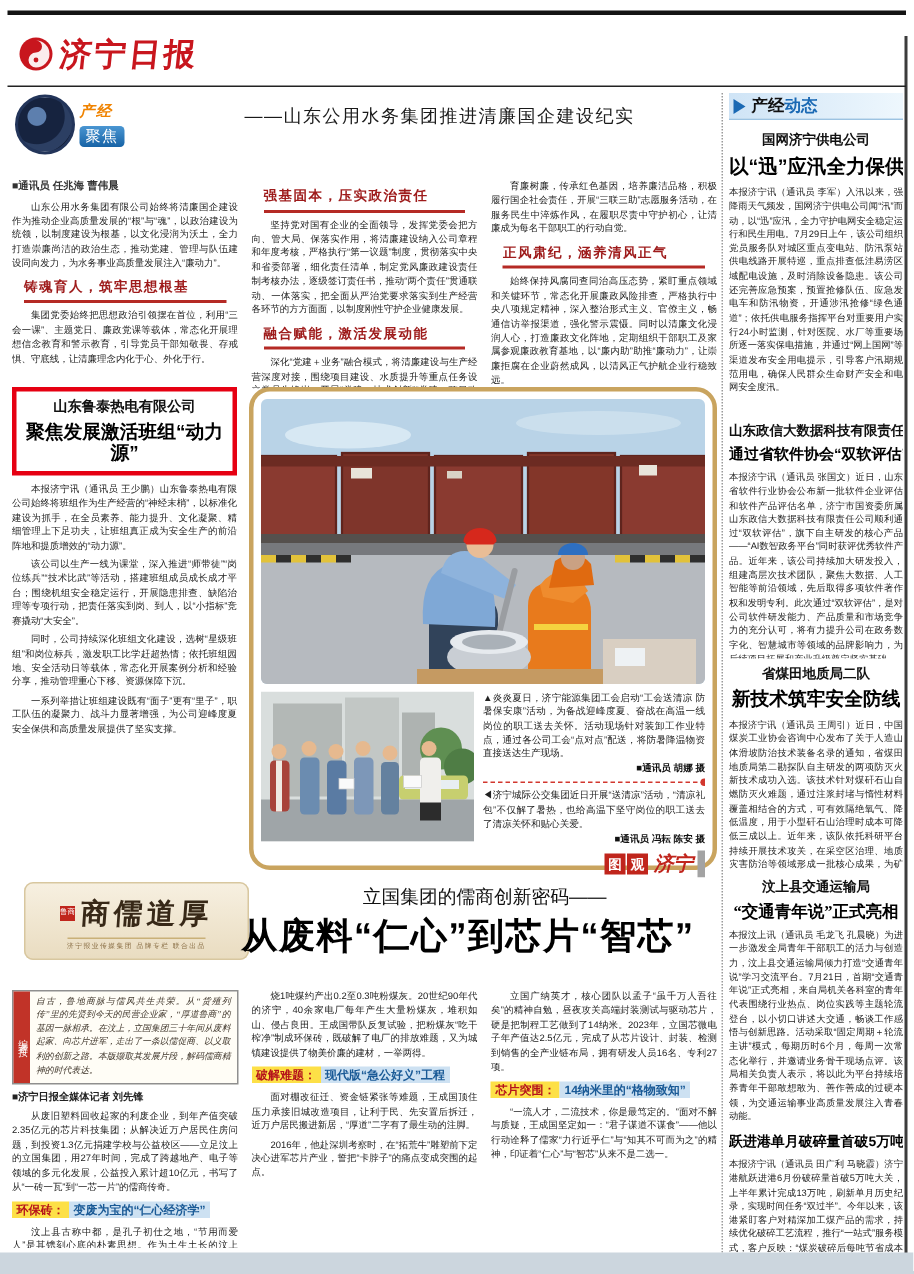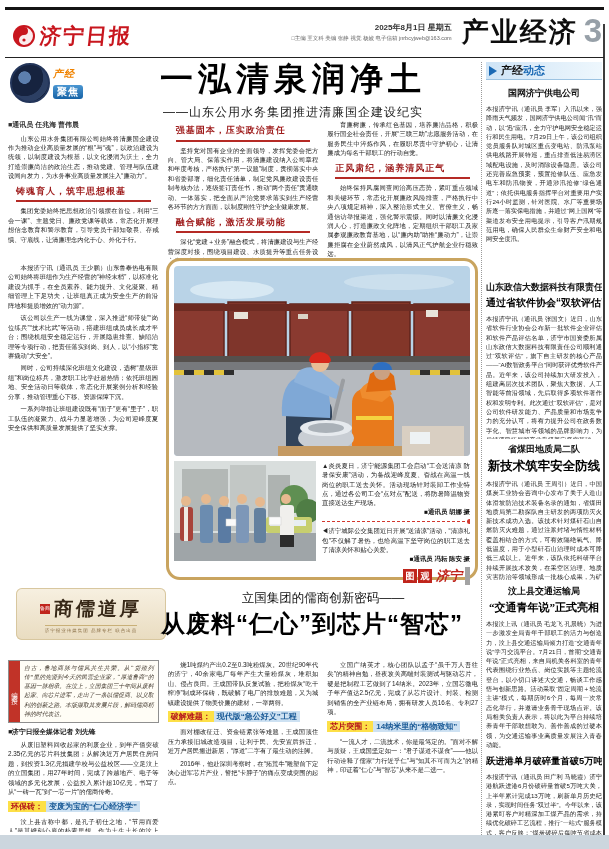--- a/index.html
+++ b/index.html
@@ -22,21 +22,21 @@
   .page-number{font-size:33px;font-weight:900;color:#97a0a8;line-height:0.9;margin-left:6px;}
   .header-rule{position:absolute;left:5px;top:57px;width:599px;height:1px;background:#222;}
   
   .main{position:absolute;left:8px;top:62px;width:470px;height:773px;}
   .focus-brand{position:absolute;left:2px;top:0;width:100px;height:42px;display:flex;align-items:center;}
   .lens{width:36px;height:36px;border-radius:50%;
         background:radial-gradient(circle at 35% 35%, #5d7fae 0 18%, #16233f 20% 55%, #2c3f63 57% 75%, #0d1526 77% 100%);
         border:2px solid #23355a;}
   .focus-labels{margin-left:3px;}
   .focus-l1{font-size:10px;font-weight:900;font-style:italic;color:#f08300;letter-spacing:1px;}
-  .focus-l2{font-size:10px;font-weight:700;color:#fff;background:linear-gradient(#4a96d2,#1763a6);
+  .focus-l2{font-size:10px;font-weight:400;color:#fff;background:linear-gradient(#4a96d2,#1763a6);
             border-radius:3px;padding:0 4px;letter-spacing:1px;display:inline-block;margin-top:1px;}
   .lead-head{position:absolute;left:104px;top:0;width:362px;text-align:center;}
   .lead-title{font-size:33px;font-weight:900;color:#000;letter-spacing:5px;line-height:1.05;}
   .lead-subtitle{font-size:12px;color:#1a1a1a;margin-top:7px;letter-spacing:1px;}
   .lead-cols{position:absolute;left:0;top:58px;width:470px;height:139px;display:flex;gap:9px;overflow:hidden;}
   .lead-col{flex:1;font-size:6.3px;line-height:1.5;text-align:justify;color:#222;}
   .byline{font-size:7px;font-weight:bold;color:#333;margin-bottom:3px;}
   .red-subhead{font-size:9px;font-weight:900;color:#9e1b1b;letter-spacing:1px;
                border-bottom:2px solid #b52a25;margin:4px 8px;padding-bottom:2px;white-space:nowrap;}
   .p{margin:0 0 3px 0;text-indent:2em;}
@@ -116,43 +116,34 @@
 
 <div class="header">
   <div class="masthead">
     <svg class="masthead-mark" viewBox="0 0 24 24">
       <circle cx="12" cy="12" r="11" fill="#c8161e"></circle>
       <path d="M12 3 a9 9 0 0 1 0 18 a5 5 0 0 1 0-10 a4 4 0 0 0 0-8z" fill="#ffffff" opacity="0.92"></path>
       <circle cx="12" cy="16" r="1.6" fill="#c8161e"></circle>
     </svg>
     <span class="masthead-text">济宁日报</span>
   </div>
-  <div class="header-right">
-    <div class="header-meta">
-      <div class="date-line">2025年8月1日 星期五</div>
-      <div class="staff-line">□主编 王文科 美编 张静 视觉 杨姣 电子信箱 jnrbcyjweb@163.com</div>
-    </div>
-    <div class="section-title">产业经济</div>
-    <div class="page-number">3</div>
-  </div>
 </div>
 <div class="header-rule"></div>
 
 <div class="main">
 
   <div class="focus-brand">
     <div class="lens"></div>
     <div class="focus-labels">
       <div class="focus-l1">产经</div>
       <div class="focus-l2">聚焦</div>
     </div>
   </div>
 
   <div class="lead-head">
-    <div class="lead-title">一泓清泉润净土</div>
     <div class="lead-subtitle">——山东公用水务集团推进清廉国企建设纪实</div>
   </div>
 
   <div class="lead-cols">
     <div class="lead-col">
       <div class="byline">■通讯员 任兆海 曹伟晨</div>
       <div class="p">山东公用水务集团有限公司始终将清廉国企建设作为推动企业高质量发展的“根”与“魂”，以政治建设为统领，以制度建设为根基，以文化浸润为沃土，全力打造崇廉尚洁的政治生态，推动党建、管理与队伍建设同向发力，为水务事业高质量发展注入“廉动力”。</div>
       <div class="red-subhead">铸魂育人，筑牢思想根基</div>
       <div class="p">集团党委始终把思想政治引领摆在首位，利用“三会一课”、主题党日、廉政党课等载体，常态化开展理想信念教育和警示教育，引导党员干部知敬畏、存戒惧、守底线，让清廉理念内化于心、外化于行。</div>
     </div>
@@ -163,20 +154,24 @@
       <div class="p">深化“党建＋业务”融合模式，将清廉建设与生产经营深度对接，围绕项目建设、水质提升等重点任务设立党员先锋岗，开展“党建＋技术创新”“党建＋项目攻坚”等特色活动，把清廉干部锻造与技术研发、管理优化相结合，让清廉建设成为推动发展的硬支撑。</div>
     </div>
     <div class="lead-col">
       <div class="p">育廉树廉，传承红色基因，培养廉洁品格，积极履行国企社会责任，开展“三联三助”志愿服务活动，在服务民生中淬炼作风，在履职尽责中守护初心，让清廉成为每名干部职工的行动自觉。</div>
       <div class="red-subhead">正风肃纪，涵养清风正气</div>
       <div class="p">始终保持风腐同查同治高压态势，紧盯重点领域和关键环节，常态化开展廉政风险排查，严格执行中央八项规定精神，深入整治形式主义、官僚主义，畅通信访举报渠道，强化警示震慑。同时以清廉文化浸润人心，打造廉政文化阵地，定期组织干部职工及家属参观廉政教育基地，以“廉内助”助推“廉动力”，让崇廉拒腐在企业蔚然成风，以清风正气护航企业行稳致远。</div>
     </div>
   </div>
 
   <div class="boxed-col">
+    <div class="red-box">
+      <div class="kicker">山东鲁泰热电有限公司</div>
+      <div class="title">聚焦发展激活班组“动力源”</div>
+    </div>
     <div class="boxed-body">
       <div class="p">本报济宁讯（通讯员 王少鹏）山东鲁泰热电有限公司始终将班组作为生产经营的“神经末梢”，以标准化建设为抓手，在全员素养、能力提升、文化凝聚、精细管理上下足功夫，让班组真正成为安全生产的前沿阵地和提质增效的“动力源”。</div>
       <div class="p">该公司以生产一线为课堂，深入推进“师带徒”“岗位练兵”“技术比武”等活动，搭建班组成员成长成才平台；围绕机组安全稳定运行，开展隐患排查、缺陷治理等专项行动，把责任落实到岗、到人，以“小指标”竞赛撬动“大安全”。</div>
       <div class="p">同时，公司持续深化班组文化建设，选树“星级班组”和岗位标兵，激发职工比学赶超热情；依托班组园地、安全活动日等载体，常态化开展案例分析和经验分享，推动管理重心下移、资源保障下沉。</div>
       <div class="p">一系列举措让班组建设既有“面子”更有“里子”，职工队伍的凝聚力、战斗力显著增强，为公司迎峰度夏安全保供和高质量发展提供了坚实支撑。</div>
     </div>
   </div>
 
   <div class="photo-frame">
     <svg class="photo1" width="296" height="190" viewBox="0 0 296 190">
@@ -321,20 +316,21 @@
 
 <div class="sidebar">
   <div class="side-tab">
     <div class="tab-arrow"></div>
     <span class="tab-t1">产经</span>
     <span class="tab-t2">动态</span>
   </div>
 
   <div class="side-art h1a">
     <div class="side-kicker">国网济宁供电公司</div>
+    <div class="side-title">以“迅”应汛全力保供</div>
     <div class="side-body">本报济宁讯（通讯员 李军）入汛以来，强降雨天气频发，国网济宁供电公司闻“汛”而动，以“迅”应汛，全力守护电网安全稳定运行和民生用电。7月29日上午，该公司组织党员服务队对城区重点变电站、防汛泵站供电线路开展特巡，重点排查低洼易涝区域配电设施，及时消除设备隐患。该公司还完善应急预案，预置抢修队伍、应急发电车和防汛物资，开通涉汛抢修“绿色通道”；依托供电服务指挥平台对重要用户实行24小时监测，针对医院、水厂等重要场所逐一落实保电措施，并通过“网上国网”等渠道发布安全用电提示，引导客户汛期规范用电，确保人民群众生命财产安全和电网安全度汛。</div>
   </div>
   <div class="side-art h2a">
     <div class="side-kicker">山东政信大数据科技有限责任公司</div>
     <div class="side-title">通过省软件协会“双软评估”</div>
     <div class="side-body">本报济宁讯（通讯员 张国文）近日，山东省软件行业协会公布新一批软件企业评估和软件产品评估名单，济宁市国资委所属山东政信大数据科技有限责任公司顺利通过“双软评估”，旗下自主研发的核心产品——“AI数智政务平台”同时获评优秀软件产品。近年来，该公司持续加大研发投入，组建高层次技术团队，聚焦大数据、人工智能等前沿领域，先后取得多项软件著作权和发明专利。此次通过“双软评估”，是对公司软件研发能力、产品质量和市场竞争力的充分认可，将有力提升公司在政务数字化、智慧城市等领域的品牌影响力，为后续项目拓展和产业升级奠定坚实基础。</div>
   </div>
   <div class="side-art h3a">
     <div class="side-kicker">省煤田地质局二队</div>
     <div class="side-title">新技术筑牢安全防线</div>

